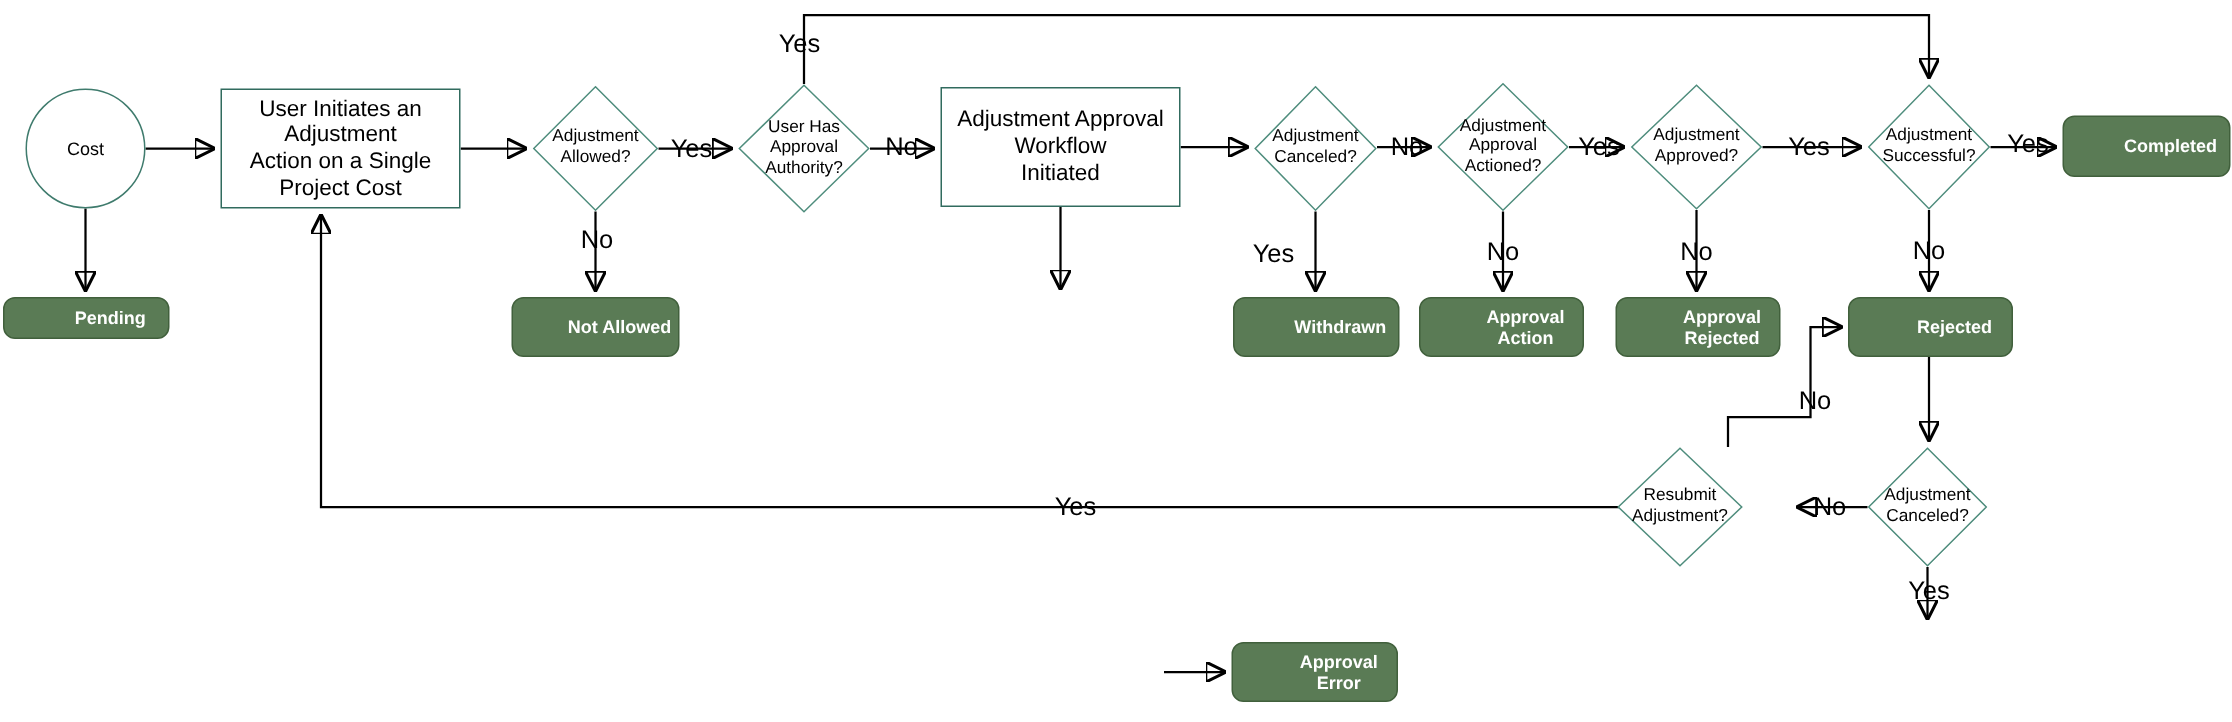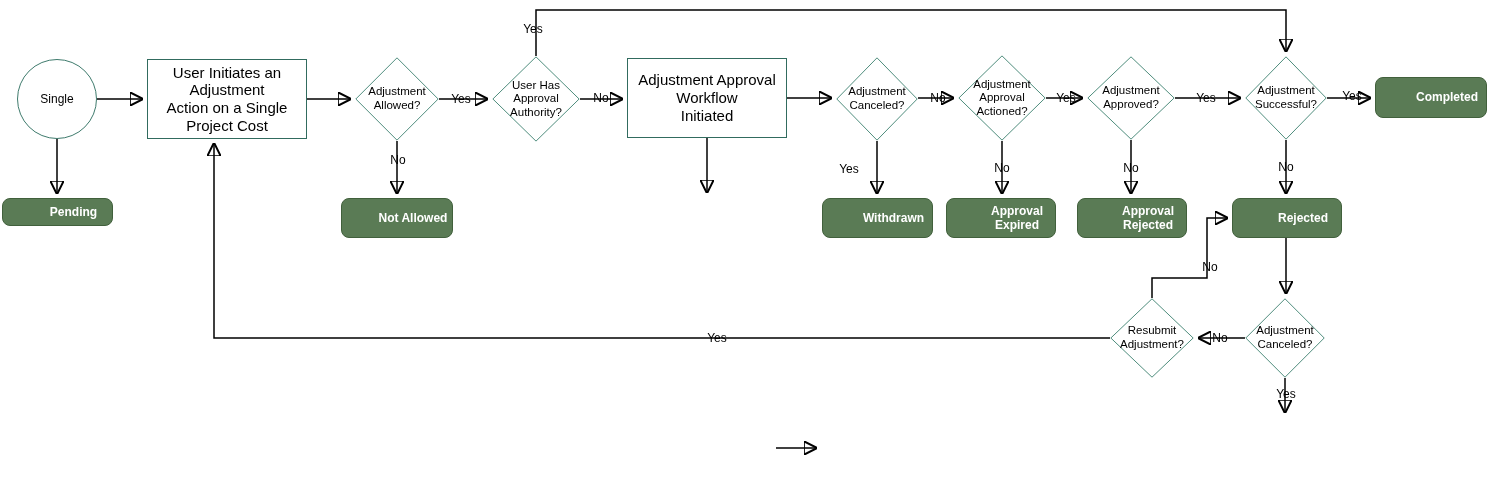--- a/index.html
+++ b/index.html
@@ -14,21 +14,21 @@
   #edges path{fill:none;stroke:#000000;stroke-width:1.5;}
   .node{position:absolute;box-sizing:border-box;display:flex;align-items:center;justify-content:center;text-align:center;z-index:1;}
   .lbl{white-space:pre-line;line-height:1.18;}
   .circle{border:1px solid #3f7b6d;border-radius:50%;background:#ffffff;font-size:12px;color:#000000;}
   .rect{border:1px solid #316b5e;background:#ffffff;font-size:15px;color:#000000;}
   .green{background:#5a7b55;border:1px solid #41603c;border-radius:8px;color:#ffffff;font-size:12px;font-weight:bold;padding-left:32px;}
   .diamond{background:transparent;font-size:11.5px;color:#000000;}
   .diamond .dsvg{position:absolute;left:0;top:0;width:100%;height:100%;}
   .diamond polygon{fill:#ffffff;stroke:#4f8d7d;stroke-width:1;vector-effect:non-scaling-stroke;}
   .diamond .lbl{position:relative;z-index:1;}
-  .elbl{position:absolute;transform:translate(-50%,-50%);font-size:12px;color:#000000;z-index:2;line-height:1;}
+  .elbl{position:absolute;transform:translate(-50%,-50%);font-size:17px;color:#000000;z-index:2;line-height:1;}
 </style>
 </head>
 <body>
 
 <div id="canvas">
 
   <svg id="edges" width="1488" height="481">
     <defs>
       <marker id="arr" viewBox="0 0 10 10" refX="9" refY="5" markerWidth="9" markerHeight="9" orient="auto-start-reverse">
         <path d="M0,0 L10,5 L0,10 z" fill="#000000" stroke="none"></path>
@@ -53,21 +53,21 @@
     <path d="M1286,140 V193" marker-end="url(#arr)"></path>
     <path d="M1286,238 V293" marker-end="url(#arr)"></path>
     <path d="M1245,338 H1199" marker-end="url(#arr)"></path>
     <path d="M1285,378 V412" marker-end="url(#arr)"></path>
     <path d="M1152,298 V278 H1207 V218 H1227" marker-end="url(#arr)"></path>
     <path d="M1110,338 H214 V144" marker-end="url(#arr)"></path>
     <path d="M776,448 H816" marker-end="url(#arr)"></path>
   </svg>
 
   <div class="node circle" style="left:17px;top:59px;width:80px;height:80px">
-    <span class="lbl">Single</span>
+    <span class="lbl">Cost</span>
   </div>
 
   <div class="node rect" style="left:147px;top:59px;width:160px;height:80px">
     <span class="lbl">User Initiates an Adjustment
 Action on a Single Project Cost</span>
   </div>
   <div class="node rect" style="left:627px;top:58px;width:160px;height:80px">
     <span class="lbl">Adjustment Approval Workflow
 Initiated</span>
   </div>
@@ -109,21 +109,21 @@
     <span class="lbl">Adjustment
 Approved?</span>
   </div>
   <div class="node diamond" style="left:1245px;top:56px;width:82px;height:84px">
     <svg class="dsvg" viewBox="0 0 100 100" preserveAspectRatio="none">
         <polygon points="50,1 99,50 50,99 1,50"></polygon>
       </svg>
     <span class="lbl">Adjustment
 Successful?</span>
   </div>
-  <div class="node diamond" style="left:1110px;top:298px;width:84px;height:80px">
+  <div class="node diamond" style="left:1078px;top:298px;width:84px;height:80px">
     <svg class="dsvg" viewBox="0 0 100 100" preserveAspectRatio="none">
         <polygon points="50,1 99,50 50,99 1,50"></polygon>
       </svg>
     <span class="lbl">Resubmit
 Adjustment?</span>
   </div>
   <div class="node diamond" style="left:1245px;top:298px;width:80px;height:80px">
     <svg class="dsvg" viewBox="0 0 100 100" preserveAspectRatio="none">
         <polygon points="50,1 99,50 50,99 1,50"></polygon>
       </svg>
@@ -134,30 +134,33 @@
   <div class="node green" style="left:2px;top:198px;width:111px;height:28px">
     <span class="lbl">Pending</span>
   </div>
   <div class="node green" style="left:341px;top:198px;width:112px;height:40px">
     <span class="lbl">Not Allowed</span>
   </div>
   <div class="node green" style="left:822px;top:198px;width:111px;height:40px">
     <span class="lbl">Withdrawn</span>
   </div>
   <div class="node green" style="left:946px;top:198px;width:110px;height:40px">
-    <span class="lbl">Approval Expired</span>
+    <span class="lbl">Approval Action</span>
   </div>
   <div class="node green" style="left:1077px;top:198px;width:110px;height:40px">
     <span class="lbl">Approval Rejected</span>
   </div>
   <div class="node green" style="left:1232px;top:198px;width:110px;height:40px">
     <span class="lbl">Rejected</span>
   </div>
   <div class="node green" style="left:1375px;top:77px;width:112px;height:41px">
     <span class="lbl">Completed</span>
+  </div>
+  <div class="node green" style="left:821px;top:428px;width:111px;height:40px">
+    <span class="lbl">Approval Error</span>
   </div>
 
   <span class="elbl" style="left:461px;top:99px">Yes</span>
   <span class="elbl" style="left:398px;top:160px">No</span>
   <span class="elbl" style="left:533px;top:29px">Yes</span>
   <span class="elbl" style="left:601px;top:98px">No</span>
   <span class="elbl" style="left:938px;top:98px">No</span>
   <span class="elbl" style="left:849px;top:169px">Yes</span>
   <span class="elbl" style="left:1066px;top:98px">Yes</span>
   <span class="elbl" style="left:1002px;top:168px">No</span>

